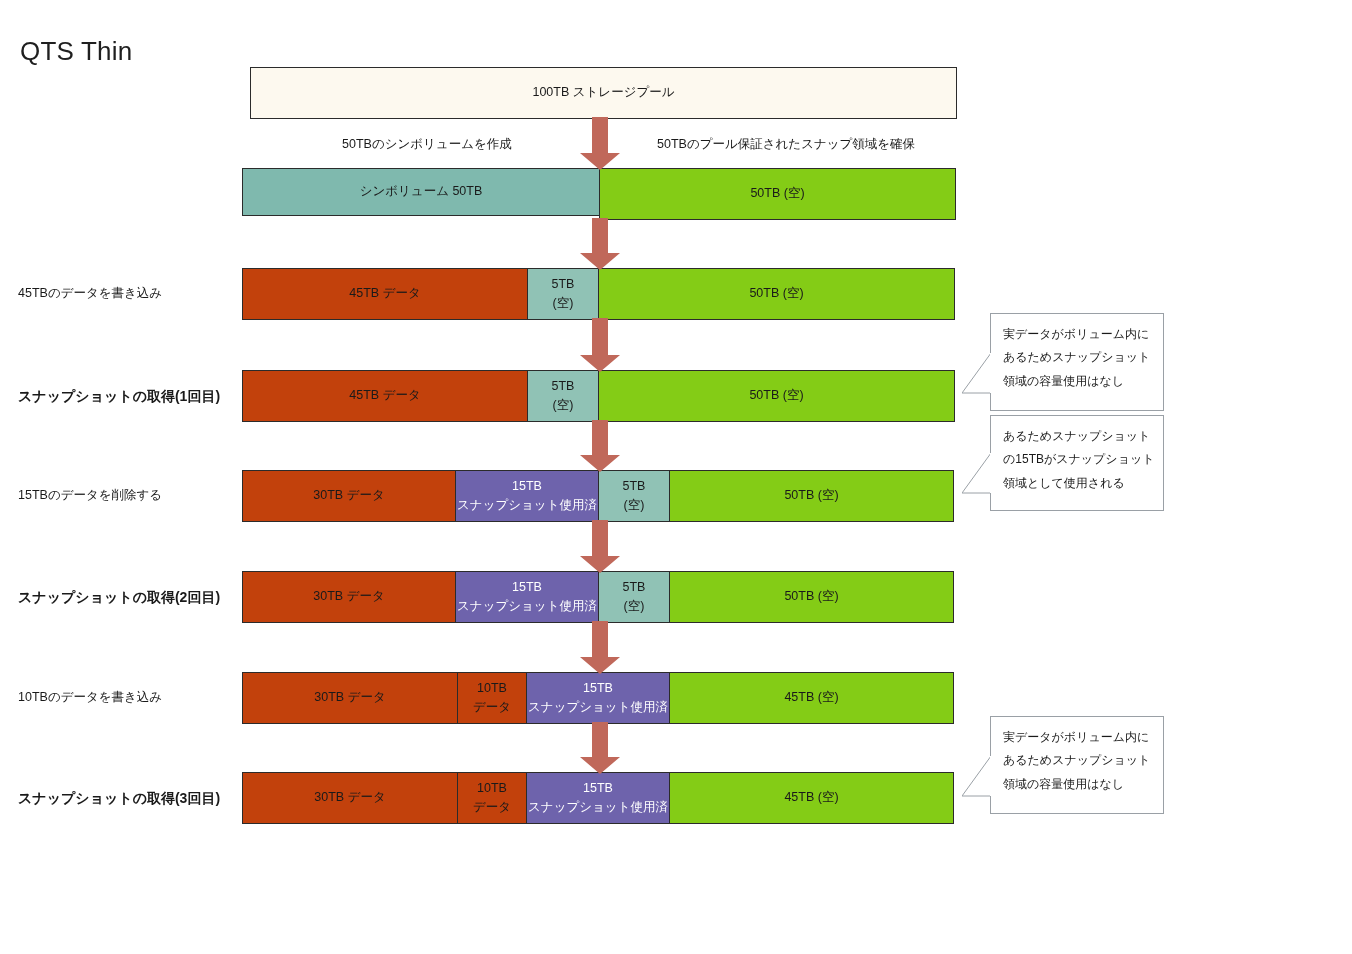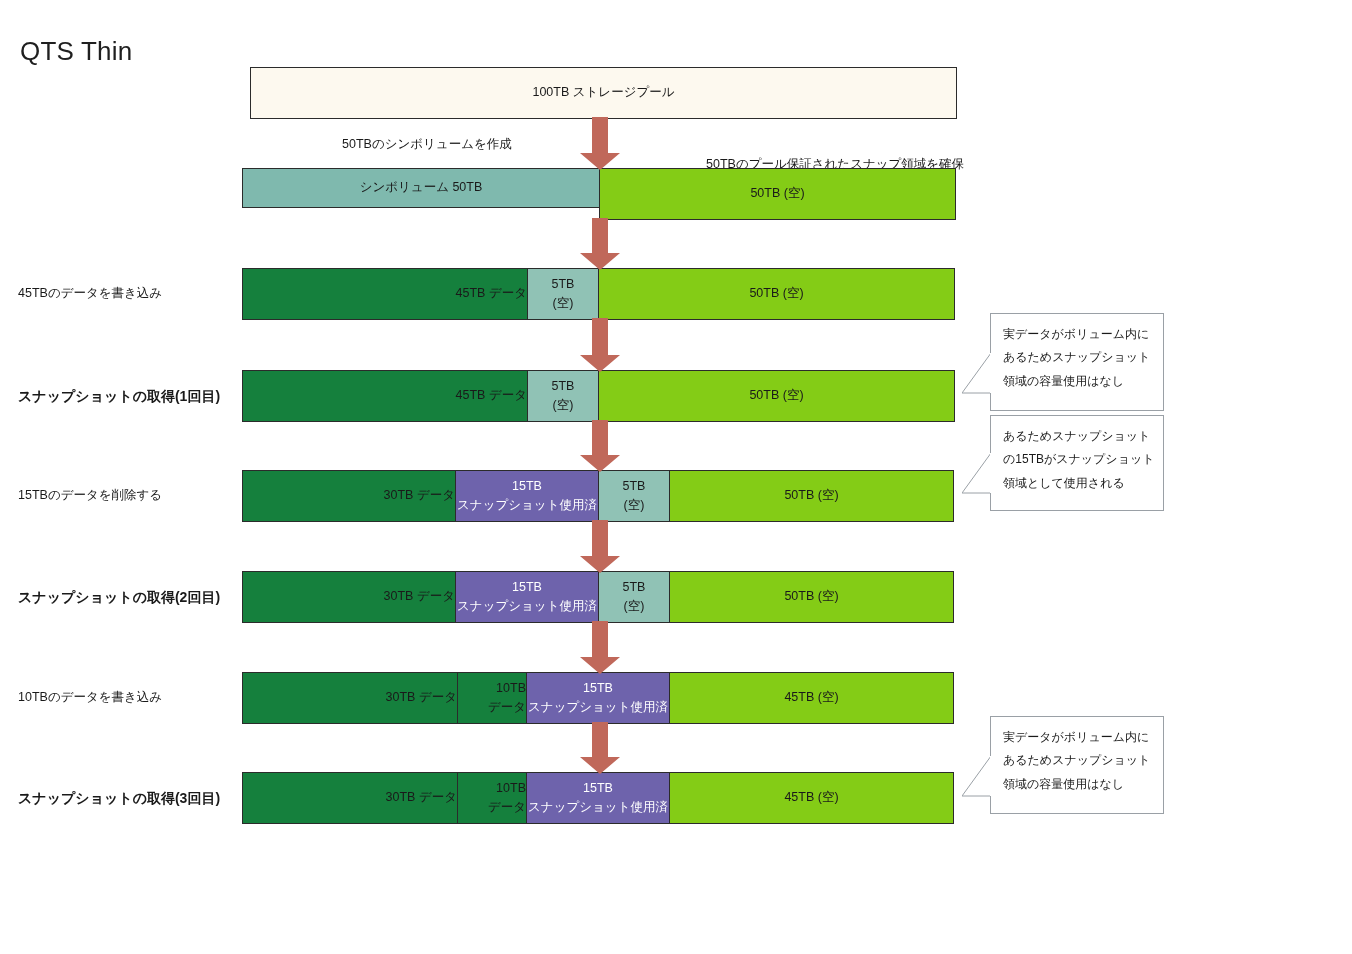--- a/index.html
+++ b/index.html
@@ -28,21 +28,21 @@
     font-size:12.5px;line-height:1.55;
     text-align:center;color:#1a1a1a;
     white-space:nowrap;overflow:hidden;
   }
   .seg + .seg{margin-left:-1px;}
   .seg .l2{font-size:12.5px;}
 
   .c-pool   {background:#fdf9ef;margin-left:8px;}
   .c-thin   {background:#7fb9ae;}
   .c-blue   {background:#84cc16;}
-  .c-data   {background:#15803d;align-items:flex-end;}
+  .c-data   {background:#c2410c;}
   .c-green  {background:#90c2b5;}
   .c-purple {background:#6e63ac;color:#ffffff;}
 
   .c-purple .l1,.c-purple .l2{color:#ffffff;}
 
   
   .step-label{
     position:absolute;left:18px;width:216px;
     font-size:12.5px;color:#1a1a1a;line-height:1.3;
   }
@@ -69,30 +69,30 @@
   .callout-tail{position:absolute;pointer-events:none;}
 </style>
 </head>
 <body>
 
 <div id="canvas">
 
   <div class="page-title">QTS Thin</div>
 
   <div class="anno" style="left:342px;top:136px;">50TBのシンボリュームを作成</div>
-  <div class="anno" style="left:706px;top:136px;margin-top:20px;">50TBのプール保証されたスナップ領域を確保</div>
+  <div class="anno" style="left:657px;top:136px;">50TBのプール保証されたスナップ領域を確保</div>
 
   <div id="rows-host">
       <div class="row" style="top: 67px; height: 52px;">
         <div class="seg c-pool" style="width: 715px; height: 52px;">
           <span class="l1">100TB ストレージプール</span>
         </div>
       </div>
       <div class="row" style="top: 168px; height: 52px;">
-        <div class="seg c-thin" style="width: 358px; height: 40px;">
+        <div class="seg c-thin" style="width: 358px; height: 48px;">
           <span class="l1">シンボリューム 50TB</span>
         </div>
         <div class="seg c-blue" style="width: 357px; height: 52px;">
           <span class="l1">50TB (空)</span>
         </div>
       </div>
       <div class="step-label" style="top: 285px;">45TBのデータを書き込み</div>
       <div class="row" style="top: 268px; height: 52px;">
         <div class="seg c-data" style="width: 286px; height: 52px;">
           <span class="l1">45TB データ</span>

